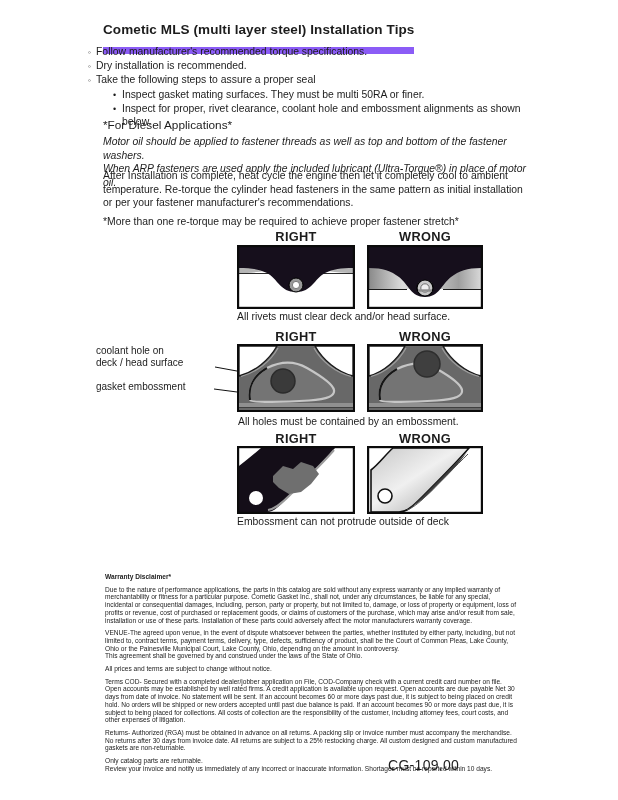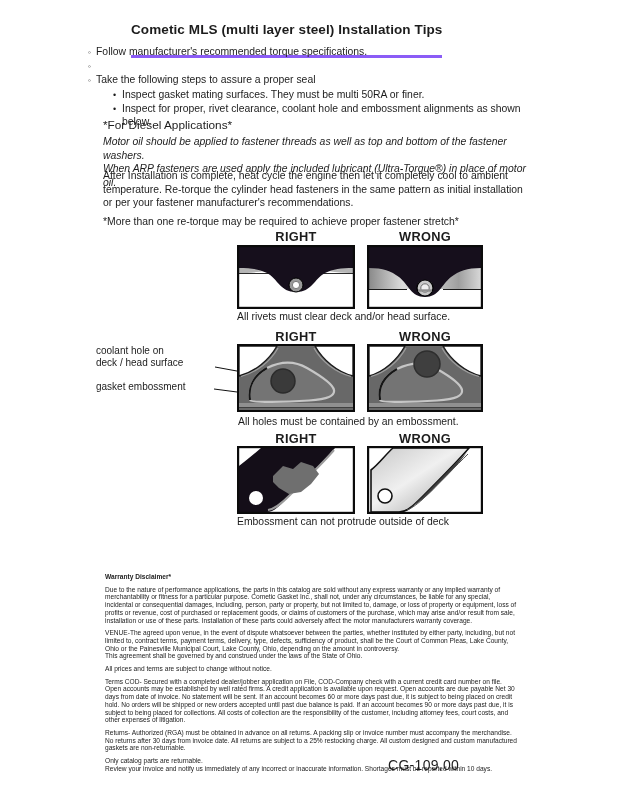--- a/index.html
+++ b/index.html
@@ -4,21 +4,21 @@
 <style>
   * { margin:0; padding:0; box-sizing:border-box; }
   html,body { background:#ffffff; }
   .page {
     position:relative; width:618px; height:800px; background:#ffffff;
     font-family:"Liberation Sans", sans-serif; color:#1c1c1c; overflow:hidden;
   }
   .abs { position:absolute; }
   .title {
     left:103px; top:22px; font-size:13.5px; font-weight:bold;
-    border-bottom:3px solid #8b5cf6; padding-bottom:18px; letter-spacing:.1px;margin-left:28px;
+    border-bottom:7px solid #8b5cf6; padding-bottom:10px; letter-spacing:.1px;
   }
   .bullets { left:88px; top:45px; width:460px; font-size:10.4px; line-height:13.2px; }
   .bullet-row { display:flex; }
   .bullet-row .mk { width:8px; flex:0 0 8px; font-size:8px; padding-top:1px; }
   .bullet-row.sub { margin-left:25px; }
   .bullet-row.sub .mk { font-size:9px; width:9px; flex-basis:9px; }
   .diesel-h { left:103px; top:118px; font-size:11.8px; font-weight:normal; }
   .para { left:103px; width:430px; font-size:10.4px; line-height:13.6px; }
   .p1 { top:135px;font-style:italic; } .p2 { top:169px; } .p3 { top:215px; }
   .dlabel { font-size:12.8px; font-weight:bold; text-align:center; letter-spacing:.3px; }
@@ -38,20 +38,21 @@
 
   <div class="abs title">Cometic MLS (multi layer steel) Installation Tips</div>
 
   <div class="abs bullets">
     <div class="bullet-row">
       <span class="mk">◦</span>
       <span>Follow manufacturer's recommended torque specifications.</span>
     </div>
     <div class="bullet-row">
       <span class="mk">◦</span>
+      <span>Dry installation is recommended.</span>
     </div>
     <div class="bullet-row">
       <span class="mk">◦</span>
       <span>Take the following steps to assure a proper seal</span>
     </div>
     <div class="bullet-row sub">
       <span class="mk">•</span>
       <span>Inspect gasket mating surfaces.  They must be multi 50RA or finer.</span>
     </div>
     <div class="bullet-row sub">

